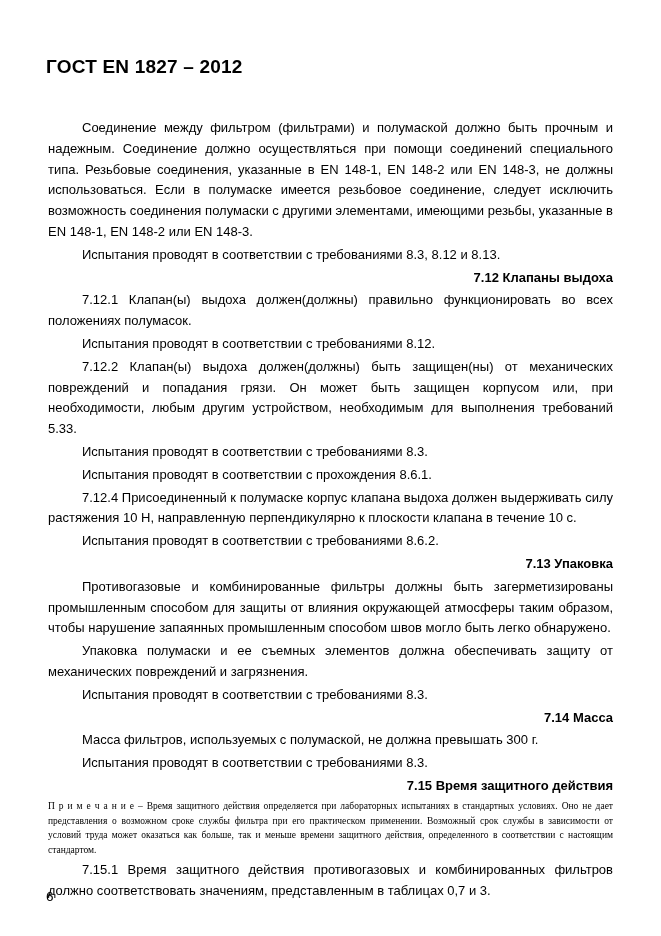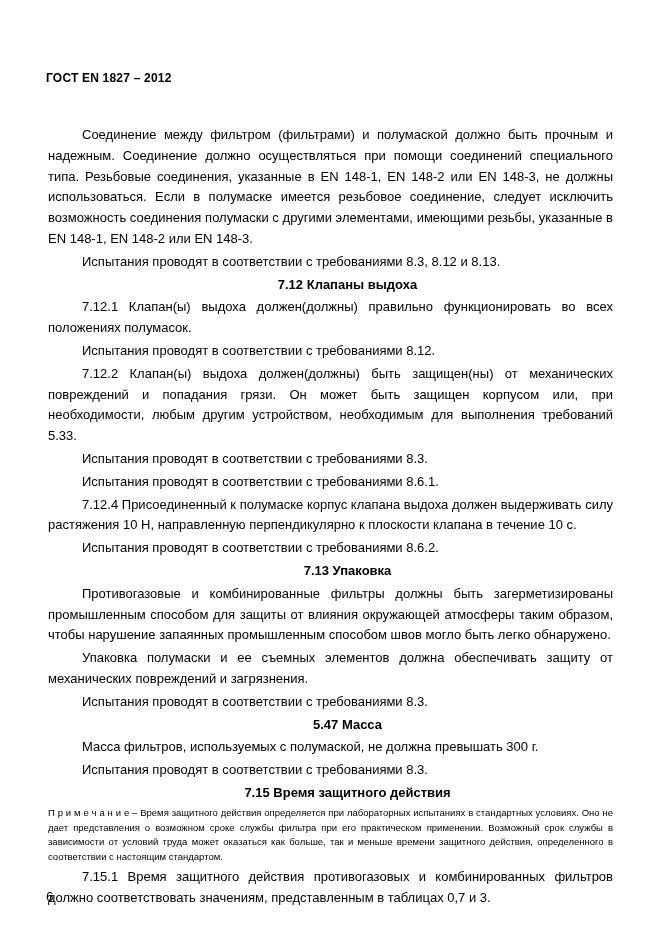--- a/index.html
+++ b/index.html
@@ -18,39 +18,40 @@
   .page {
     box-sizing: border-box;
     width: 661px;
     height: 936px;
     background: #ffffff;
     padding: 56px 46px 0 46px;
     position: relative;
   }
   .doc-header {
     font-weight: bold;
-    font-size: 12px;
-    margin: 15px 0 40px 0;
+    font-size: 19px;
+    margin: 0 0 40px 0;
     letter-spacing: 0.2px;
   }
   .content p {
     margin: 2px;
     font-size: 13px;
     line-height: 20.8px;
     text-align: justify;
     text-indent: 34px;
   }
   .content p.heading {
     font-weight: bold;
-    text-align: center;
+    text-align: right;
   }
   .content p.note {
     font-size: 9.5px;
     line-height: 14.8px;
     text-indent: 0;
+    font-family: Liberation Serif, serif;
   }
   .page-number {
     position: absolute;
     left: 46px;
     bottom: 32px;
     font-size: 13.5px;
   }
 </style>
 </head>
 <body>
@@ -60,28 +61,28 @@
   <p class="doc-header">ГОСТ EN 1827 – 2012</p>
 
   <div class="content">
     <p>Соединение между фильтром (фильтрами) и полумаской должно быть прочным и надежным. Соединение должно осуществляться при помощи соединений специального типа. Резьбовые соединения, указанные в  EN 148-1, EN 148-2 или EN 148-3, не должны использоваться. Если в полумаске имеется резьбовое соединение, следует исключить возможность соединения полумаски с другими элементами, имеющими резьбы, указанные в EN 148-1,  EN 148-2  или EN 148-3.</p>
     <p>Испытания проводят в соответствии с требованиями 8.3, 8.12 и 8.13.</p>
     <p class="heading">7.12 Клапаны выдоха</p>
     <p>7.12.1 Клапан(ы) выдоха должен(должны) правильно функционировать во всех положениях полумасок.</p>
     <p>Испытания проводят в соответствии с требованиями 8.12.</p>
     <p>7.12.2 Клапан(ы) выдоха должен(должны) быть защищен(ны) от механических повреждений и попадания грязи. Он может быть защищен корпусом или, при необходимости, любым другим устройством, необходимым для выполнения требований 5.33.</p>
     <p>Испытания проводят в соответствии с требованиями 8.3.</p>
-    <p>Испытания проводят в соответствии с требованиями 8.6.1.</p>
+    <p>Испытания проводят в соответствии с прохождения 8.6.1.</p>
     <p>7.12.4 Присоединенный к полумаске корпус клапана выдоха должен выдерживать силу растяжения 10 Н, направленную перпендикулярно к плоскости клапана в течение 10 с.</p>
     <p>Испытания проводят в соответствии с требованиями 8.6.2.</p>
     <p class="heading">7.13 Упаковка</p>
     <p>Противогазовые и комбинированные фильтры должны быть загерметизированы промышленным способом для защиты от влияния окружающей атмосферы таким образом, чтобы нарушение запаянных промышленным способом швов могло быть легко обнаружено.</p>
     <p>Упаковка полумаски и ее съемных элементов должна обеспечивать защиту от механических повреждений и загрязнения.</p>
     <p>Испытания проводят в соответствии с требованиями 8.3.</p>
-    <p class="heading">5.47 Масса</p>
+    <p class="heading">7.14 Масса</p>
     <p>Масса фильтров, используемых с полумаской, не должна превышать 300 г.</p>
     <p>Испытания проводят в соответствии с требованиями 8.3.</p>
     <p class="heading">7.15 Время защитного действия</p>
     <p class="note">П р и м е ч а н и е – Время защитного действия определяется при лабораторных испытаниях в стандартных условиях. Оно не дает представления о возможном сроке службы фильтра при его практическом применении. Возможный срок службы в зависимости от условий труда может оказаться как больше, так и меньше времени защитного действия, определенного в соответствии с настоящим стандартом.</p>
     <p>7.15.1 Время защитного действия противогазовых и комбинированных фильтров должно соответствовать значениям, представленным в таблицах 0,7 и 3.</p>
   </div>
 
   <div class="page-number">6</div>
 
 </div>

